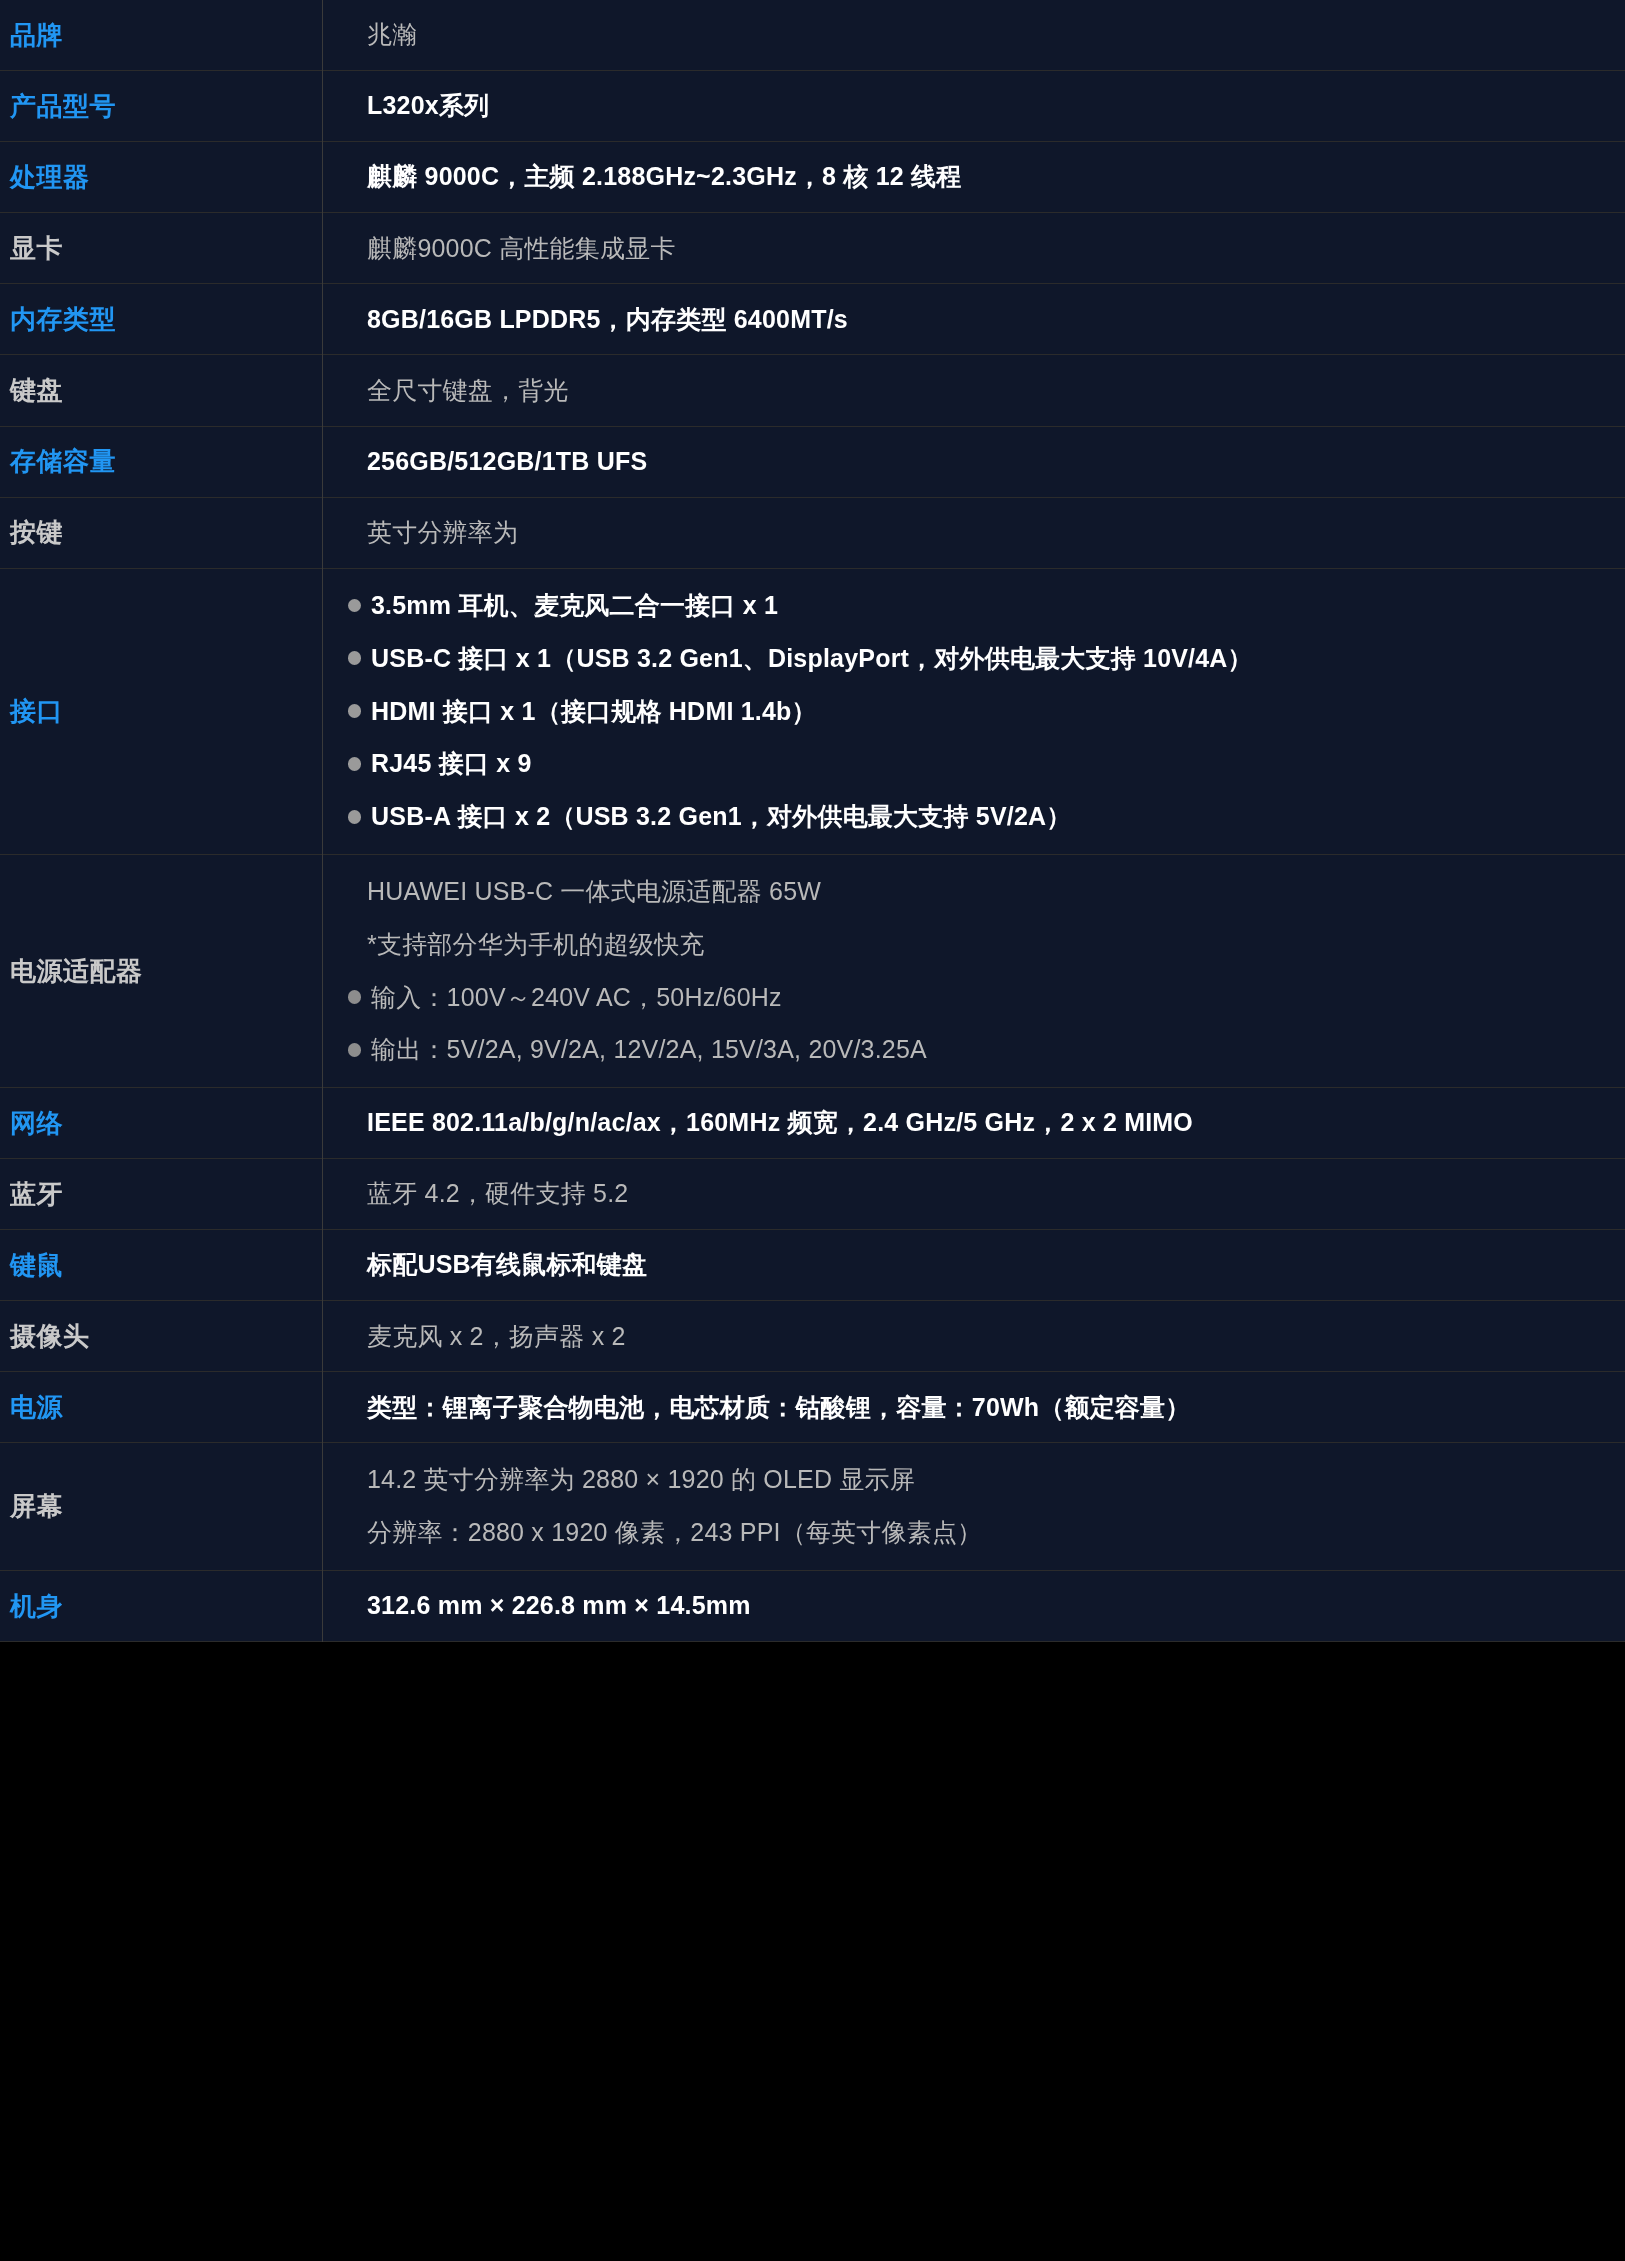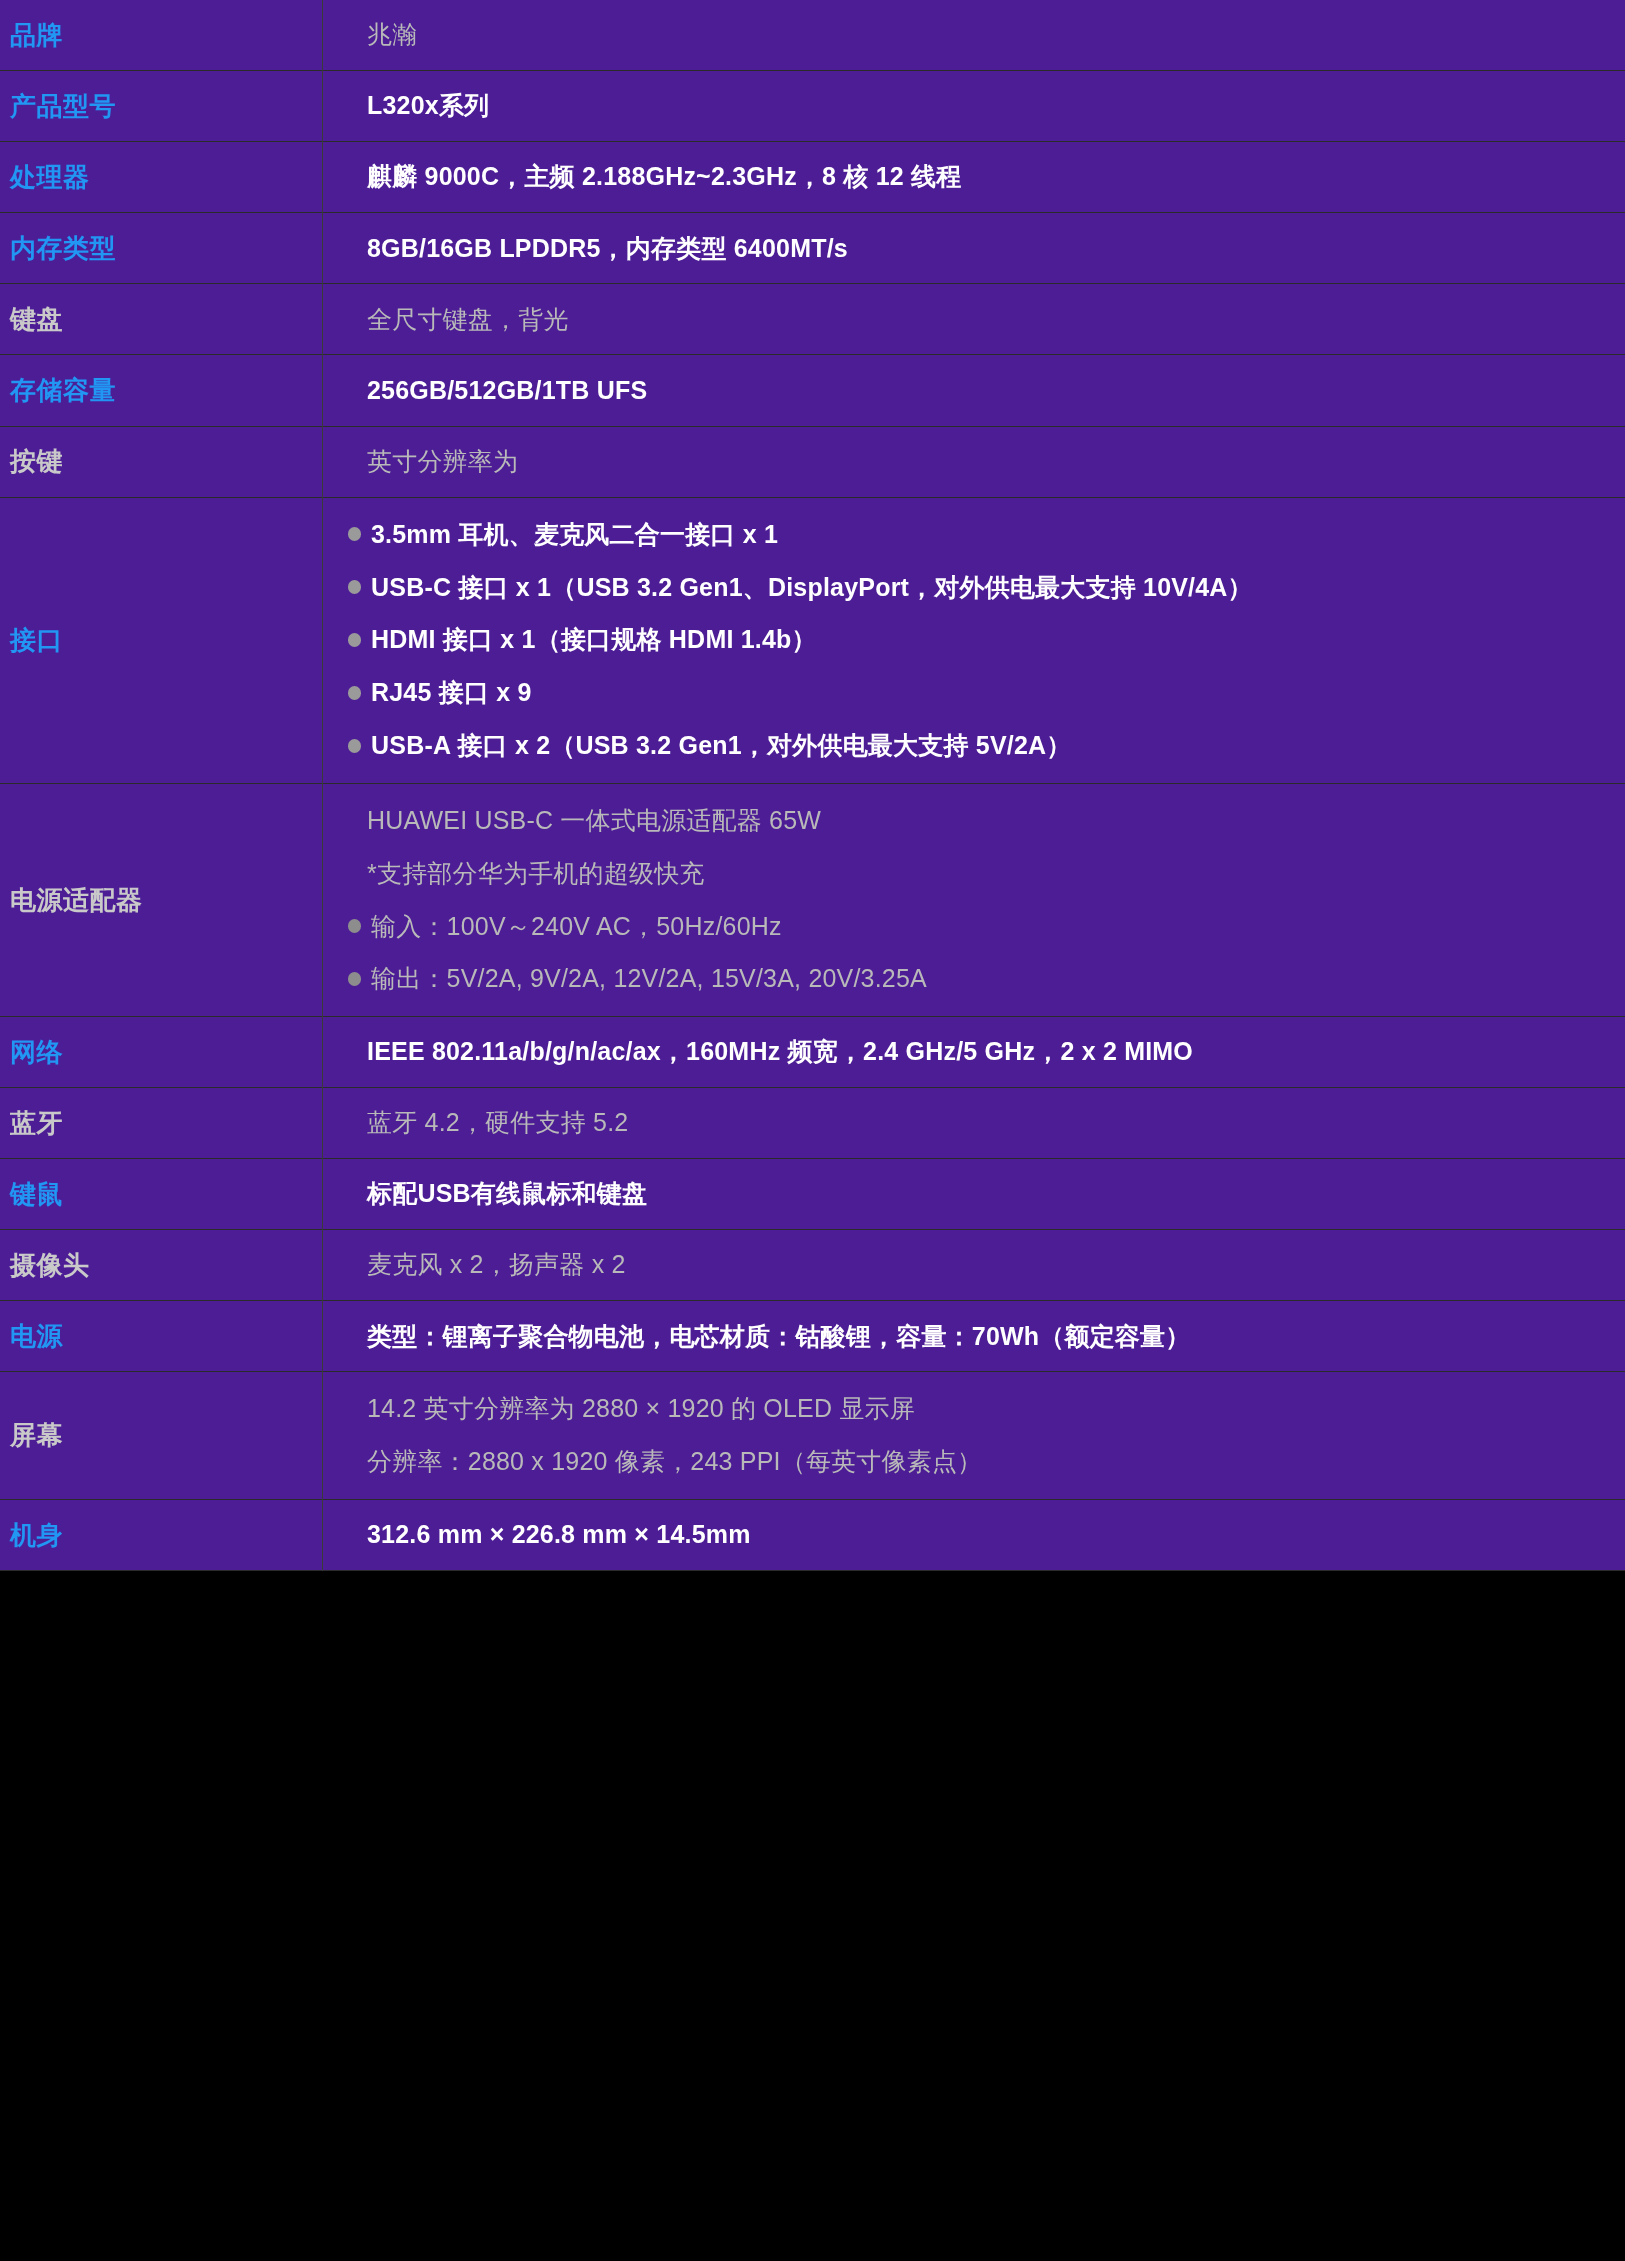--- a/index.html
+++ b/index.html
@@ -7,21 +7,21 @@
     padding: 0;
     background: #000;
   }
   body {
     font-family: "Liberation Sans", "DejaVu Sans", sans-serif;
     width: 1626px;
   }
   .spec-table {
     width: 1626px;
     border-collapse: collapse;
-    background: #4c1d95;
+    background: #0f172a;
     table-layout: fixed;
   }
   .spec-table col.c-label { width: 322px; }
   .spec-table col.c-value { width: 1304px; }
 
   .spec-row {
     border-bottom: 1.4px solid #2b2b2b;
   }
   .cell-label {
     vertical-align: middle;
@@ -105,20 +105,26 @@
           <span class="vline">L320x系列</span>
         </td>
       </tr>
       <tr class="spec-row">
         <td class="cell-label lbl-accent">处理器</td>
         <td class="cell-value hl">
           <span class="vline">麒麟 9000C，主频 2.188GHz~2.3GHz，8 核 12 线程</span>
         </td>
       </tr>
       <tr class="spec-row">
+        <td class="cell-label lbl-plain">显卡</td>
+        <td class="cell-value dim">
+          <span class="vline">麒麟9000C 高性能集成显卡</span>
+        </td>
+      </tr>
+      <tr class="spec-row">
         <td class="cell-label lbl-accent">内存类型</td>
         <td class="cell-value hl">
           <span class="vline">8GB/16GB LPDDR5，内存类型 6400MT/s</span>
         </td>
       </tr>
       <tr class="spec-row">
         <td class="cell-label lbl-plain">键盘</td>
         <td class="cell-value dim">
           <span class="vline">全尺寸键盘，背光</span>
         </td>

